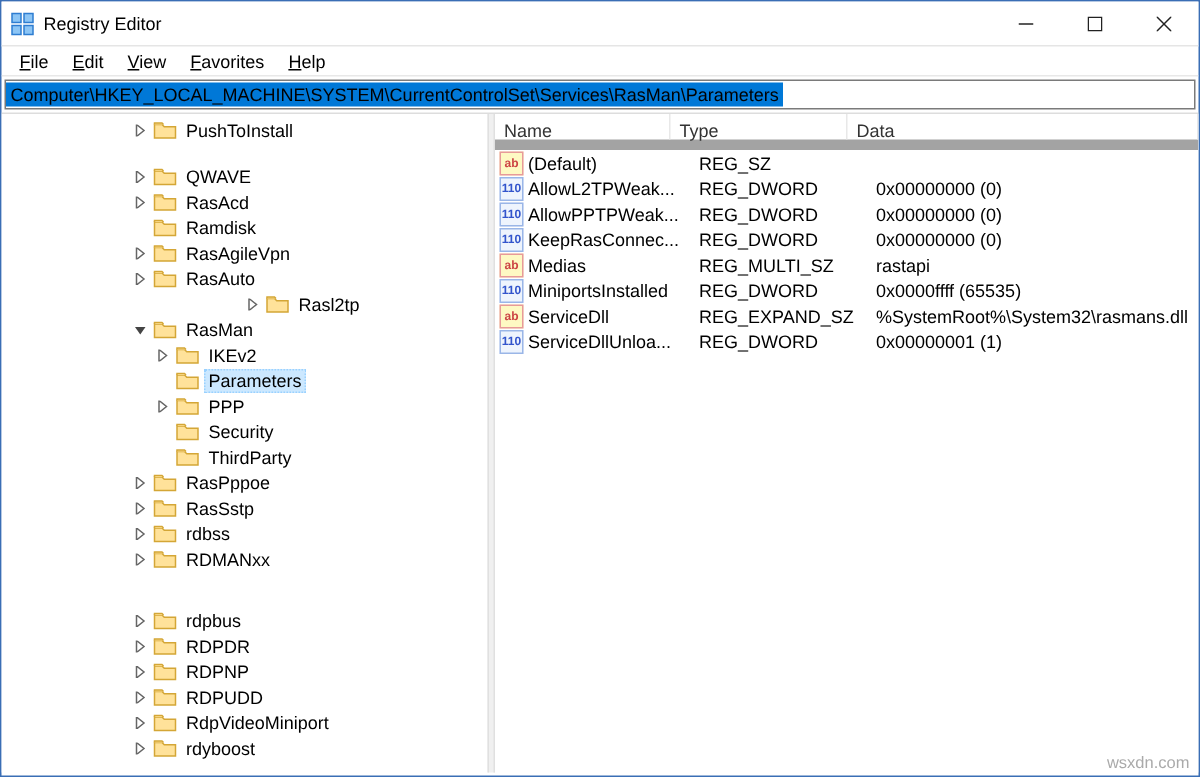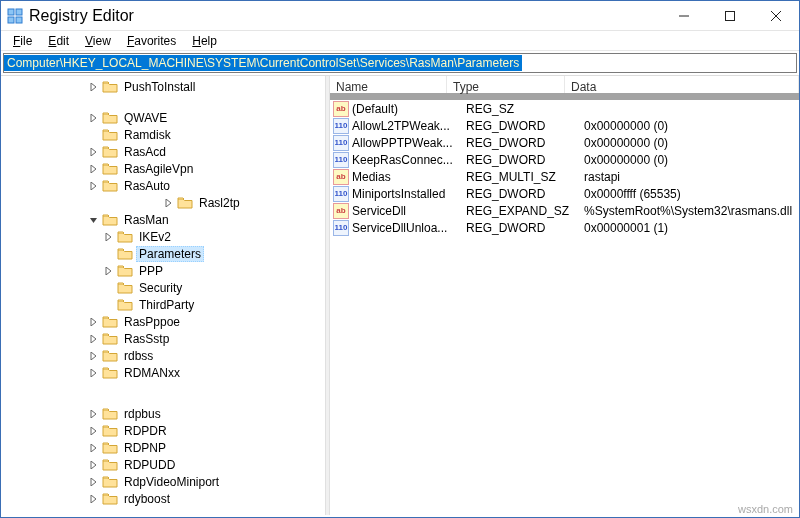--- a/index.html
+++ b/index.html
@@ -1,26 +1,26 @@
 <!DOCTYPE html>
 <html><head>
 <meta charset="utf-8">
 <style>
 *{box-sizing:border-box;margin:0;padding:0;font-family:"Segoe UI",Tahoma,sans-serif;font-size:12px;user-select:none}
 body{background:#fff;width:800px;height:518px;overflow:hidden;border:1px solid #3a6eb5;position:relative}
 .titlebar{height:30px;display:flex;align-items:center;background:#fff;border-bottom:1px solid #e5e5e5}
 .titlebar-icon{margin:0 6px;display:flex}
-.titlebar-title{flex:0 0 auto;font-size:16px}
+.titlebar-title{flex:0 0 auto;font-size:12px}
 .titlebar-spacer{flex:1}
 .win-btn{width:46px;height:30px;display:flex;align-items:center;justify-content:center;color:#222}
 .menubar{height:20px;display:flex;align-items:center;padding:0 4px;border-bottom:1px solid #e8e8e8}
 .menu-item{padding:2px 8px;cursor:default}
 .menu-item .ul{text-decoration:underline}
 .addrbar{height:20px;background:#fff;border:1px solid #7a7a7a;margin:2px 2px;display:flex;align-items:center}
-.addrbar-text{background:#0078d7;color:#fef9c3;padding:1px 3px;white-space:nowrap;overflow:hidden}
+.addrbar-text{background:#0078d7;color:#000000;padding:1px 3px;white-space:nowrap;overflow:hidden}
 .workspace{display:flex;height:calc(100% - 76px);border-top:1px solid #ddd}
 .tree-panel{width:324px;overflow-y:scroll;overflow-x:hidden;border-right:none;background:#fff}
 .splitter{width:5px;background:#f0f0f0;cursor:ew-resize;border-left:1px solid #e0e0e0;border-right:1px solid #e0e0e0}
 .list-panel{flex:1;overflow-y:scroll;background:#fff}
 .tree{padding:2px 0 2px 0}
 .tree-row{display:flex;align-items:flex-end;height:17px;white-space:nowrap;cursor:default;padding-left:0}
 .tree-row.selected .label{background:#cce8ff;border:1px dotted #99d1ff;padding:0 2px}
 .expander{width:16px;height:16px;display:flex;align-items:center;justify-content:center;color:#555;font-size:10px}
 .expander.empty{visibility:hidden}
 .foldericon{width:16px;height:16px;display:flex;align-items:center;justify-content:center;margin-right:3px}
@@ -114,42 +114,42 @@
           </span>
           <span class="foldericon">
             <svg width="16" height="14" viewBox="0 0 16 14">
               <path d="M1 3 L6 3 L7.5 4.5 L15 4.5 L15 12 L1 12 Z" fill="#ffe29a" stroke="#d4a636"></path>
               <path d="M1 3 L1 2 L6 2 L7 3" fill="#ffe29a" stroke="#d4a636"></path>
             </svg>
           </span>
           <span class="label">QWAVE</span>
         </div>
         <div class="tree-row" style="padding-left: 85px;">
+          <span class="expander">
+            <svg width="8" height="8">
+              <path d="M1 0 L6 4 L1 8 Z" fill="none" stroke="#666"></path>
+            </svg>
+          </span>
+          <span class="foldericon">
+            <svg width="16" height="14" viewBox="0 0 16 14">
+              <path d="M1 3 L6 3 L7.5 4.5 L15 4.5 L15 12 L1 12 Z" fill="#ffe29a" stroke="#d4a636"></path>
+              <path d="M1 3 L1 2 L6 2 L7 3" fill="#ffe29a" stroke="#d4a636"></path>
+            </svg>
+          </span>
+          <span class="label">RasAcd</span>
+        </div>
+        <div class="tree-row" style="padding-left: 85px;">
           <span class="expander empty"></span>
           <span class="foldericon">
             <svg width="16" height="14" viewBox="0 0 16 14">
               <path d="M1 3 L6 3 L7.5 4.5 L15 4.5 L15 12 L1 12 Z" fill="#ffe29a" stroke="#d4a636"></path>
               <path d="M1 3 L1 2 L6 2 L7 3" fill="#ffe29a" stroke="#d4a636"></path>
             </svg>
           </span>
           <span class="label">Ramdisk</span>
-        </div>
-        <div class="tree-row" style="padding-left: 85px;">
-          <span class="expander">
-            <svg width="8" height="8">
-              <path d="M1 0 L6 4 L1 8 Z" fill="none" stroke="#666"></path>
-            </svg>
-          </span>
-          <span class="foldericon">
-            <svg width="16" height="14" viewBox="0 0 16 14">
-              <path d="M1 3 L6 3 L7.5 4.5 L15 4.5 L15 12 L1 12 Z" fill="#ffe29a" stroke="#d4a636"></path>
-              <path d="M1 3 L1 2 L6 2 L7 3" fill="#ffe29a" stroke="#d4a636"></path>
-            </svg>
-          </span>
-          <span class="label">RasAcd</span>
         </div>
         <div class="tree-row" style="padding-left: 85px;">
           <span class="expander">
             <svg width="8" height="8">
               <path d="M1 0 L6 4 L1 8 Z" fill="none" stroke="#666"></path>
             </svg>
           </span>
           <span class="foldericon">
             <svg width="16" height="14" viewBox="0 0 16 14">
               <path d="M1 3 L6 3 L7.5 4.5 L15 4.5 L15 12 L1 12 Z" fill="#ffe29a" stroke="#d4a636"></path>

